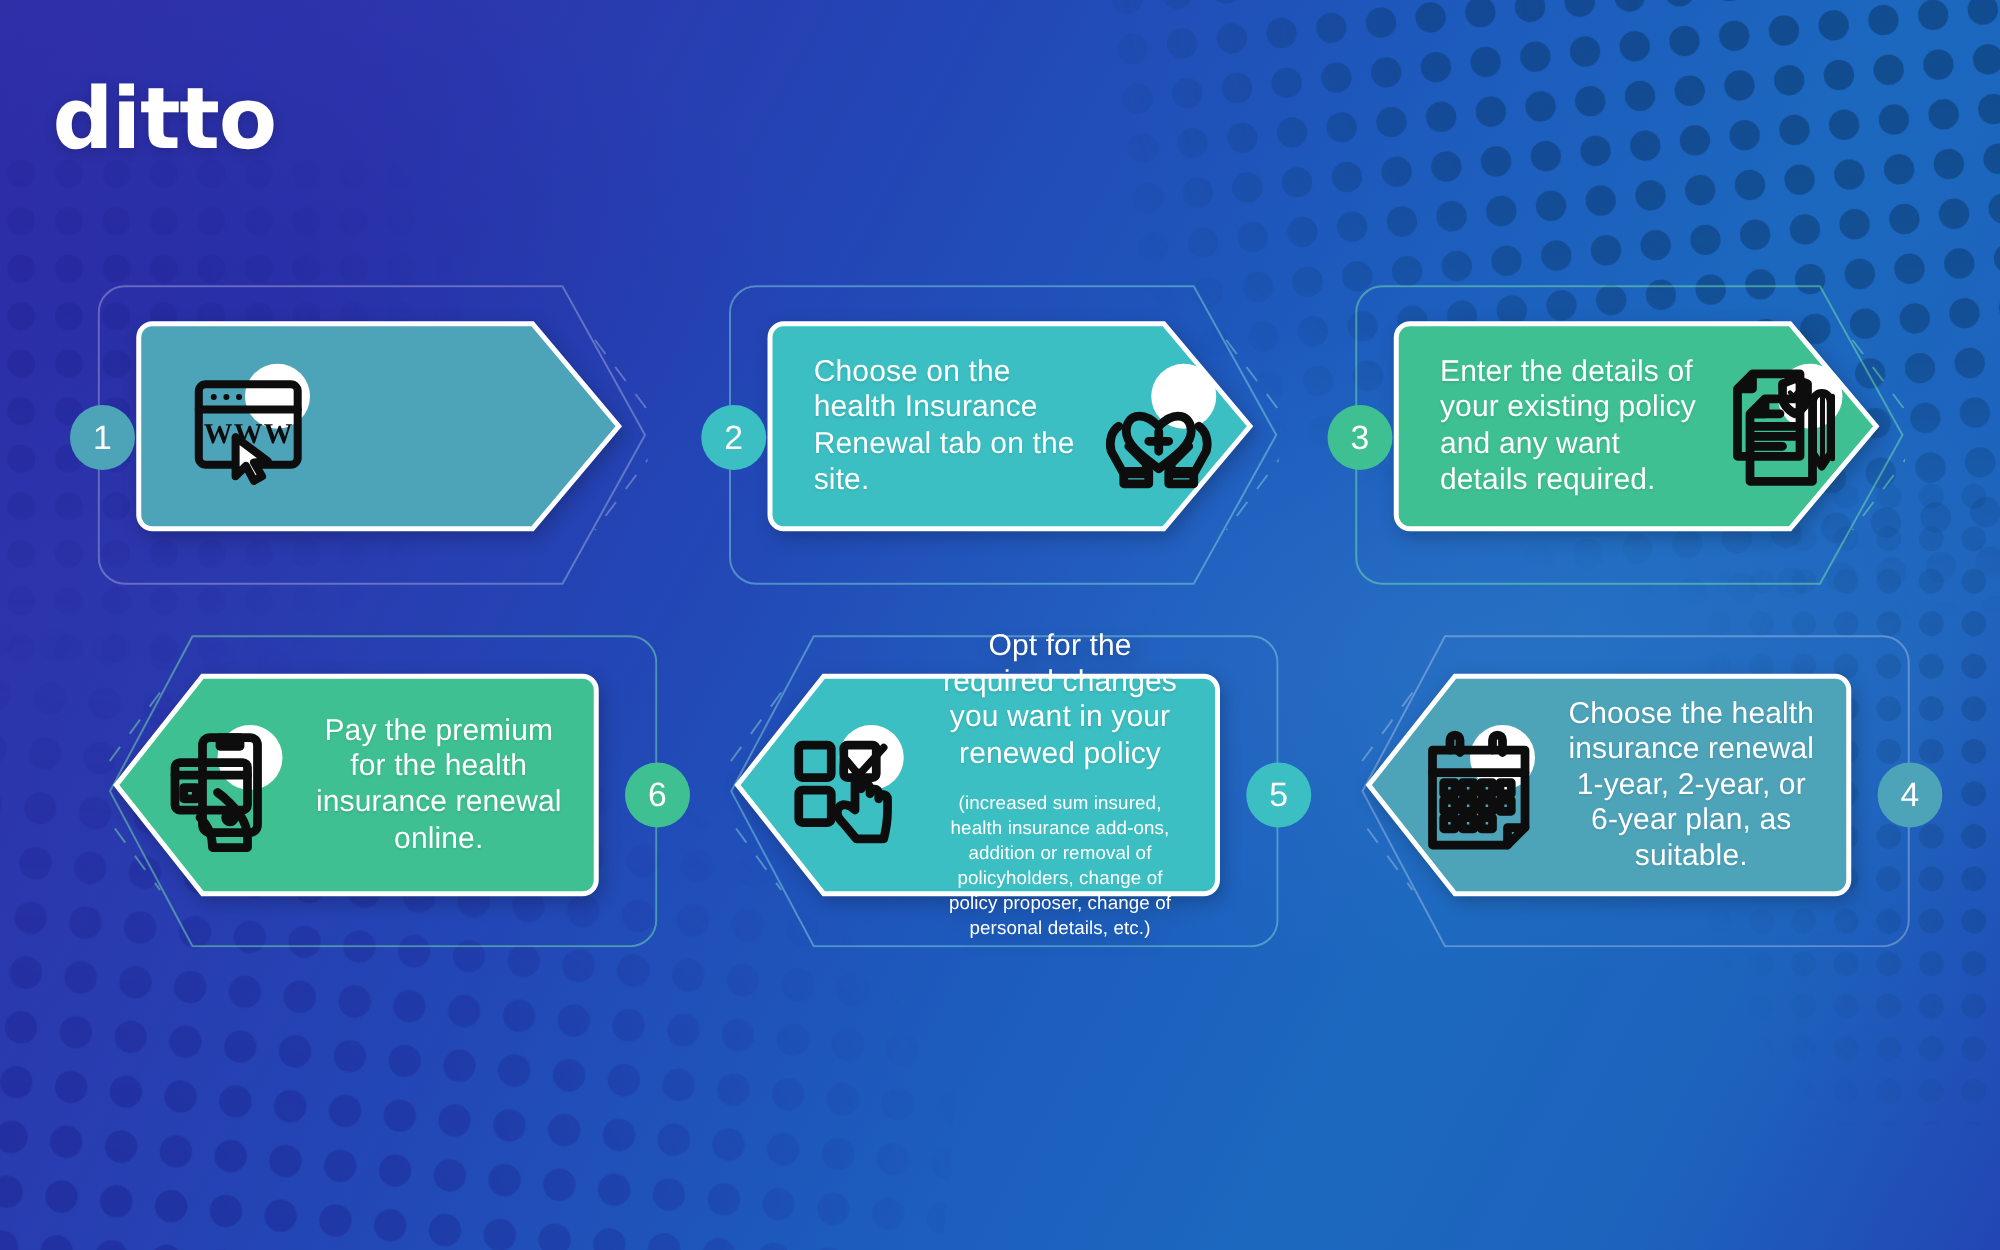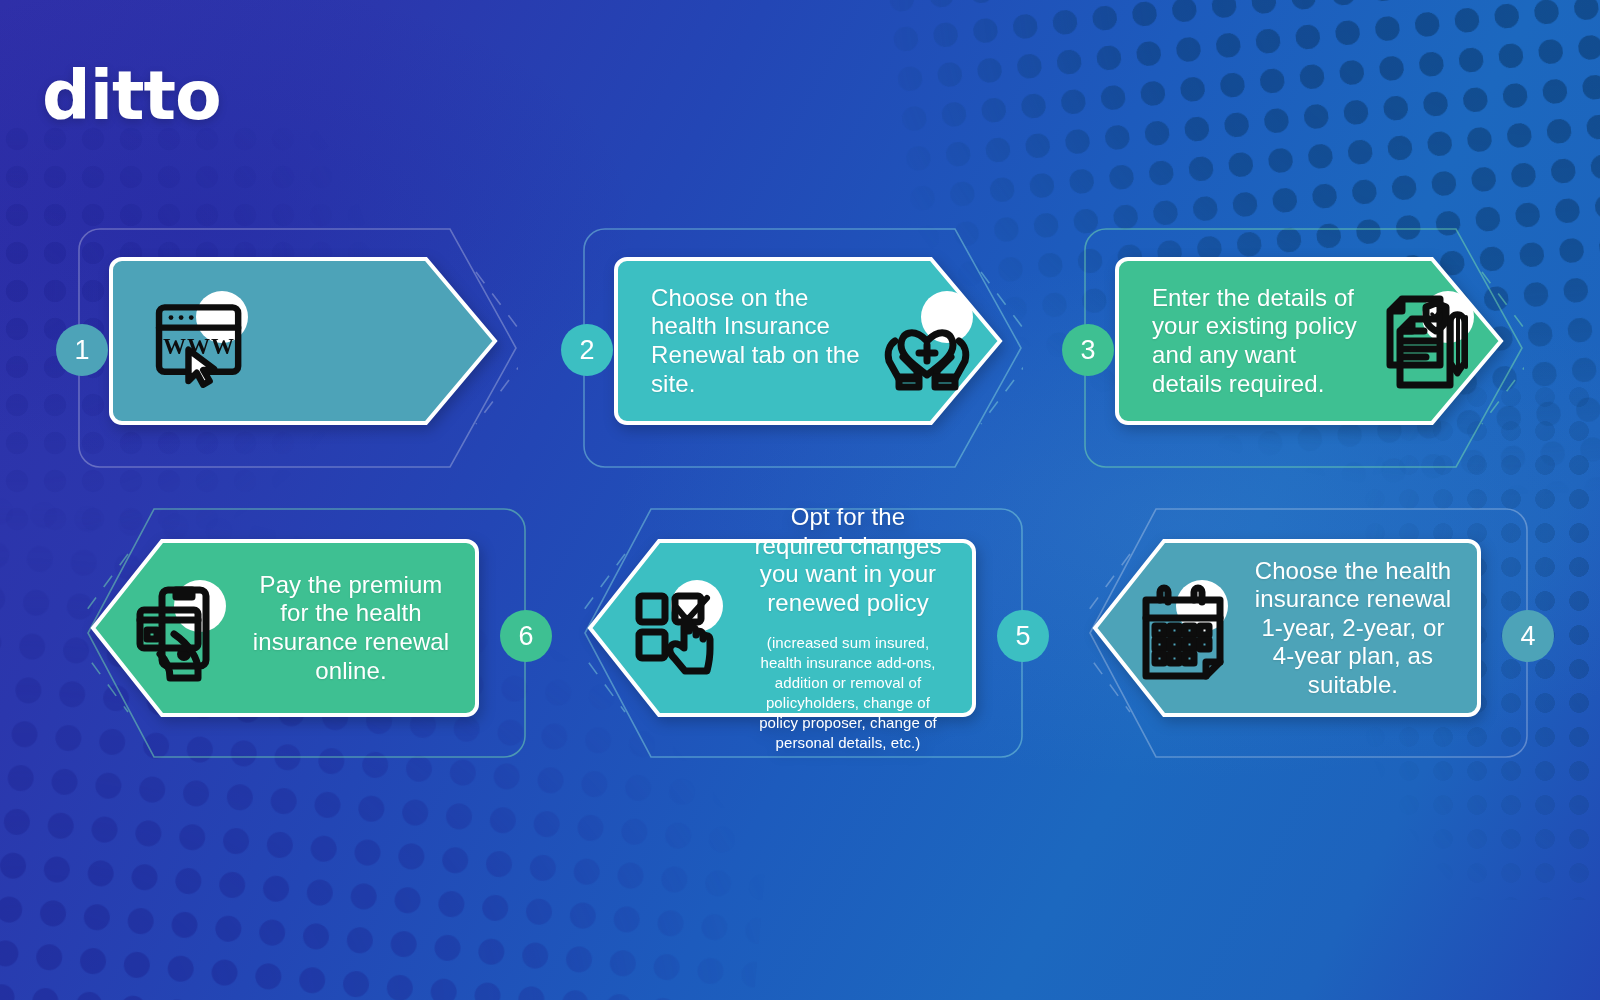--- a/index.html
+++ b/index.html
@@ -425,21 +425,21 @@
                 <rect x="38" y="66" width="9" height="9"></rect>
                 <rect x="53" y="66" width="9" height="9"></rect>
                 <rect x="68" y="66" width="9" height="9"></rect>
                 <rect x="23" y="80" width="9" height="9"></rect>
                 <rect x="38" y="80" width="9" height="9"></rect>
                 <rect x="53" y="80" width="9" height="9"></rect>
               </g>
             </svg>
           </div>
           <div class="txt-col">
-            <div class="txt">Choose the health insurance renewal 1-year, 2-year, or 4-year plan, as suitable.</div>
+            <div class="txt">Choose the health insurance renewal 1-year, 2-year, or 6-year plan, as suitable.</div>
           </div>
         </div>
       </div>
       <div class="badge" style="background:#4da3b8">
         <span>4</span>
       </div>
     </div>
   </div>
 </div>
 

